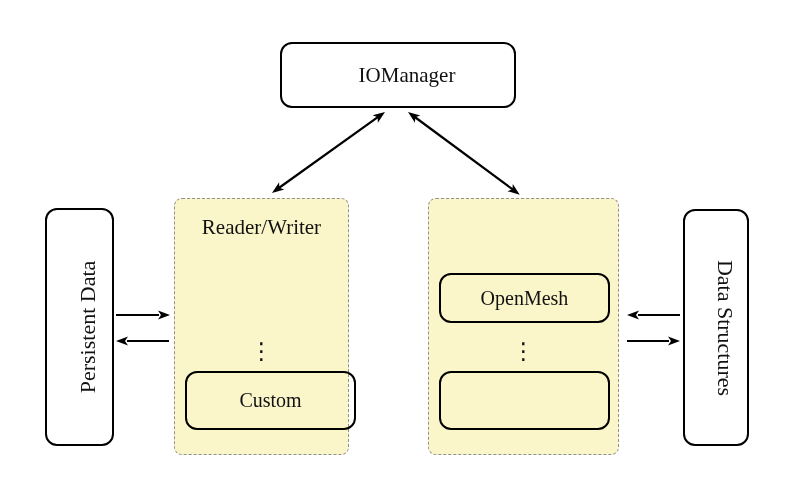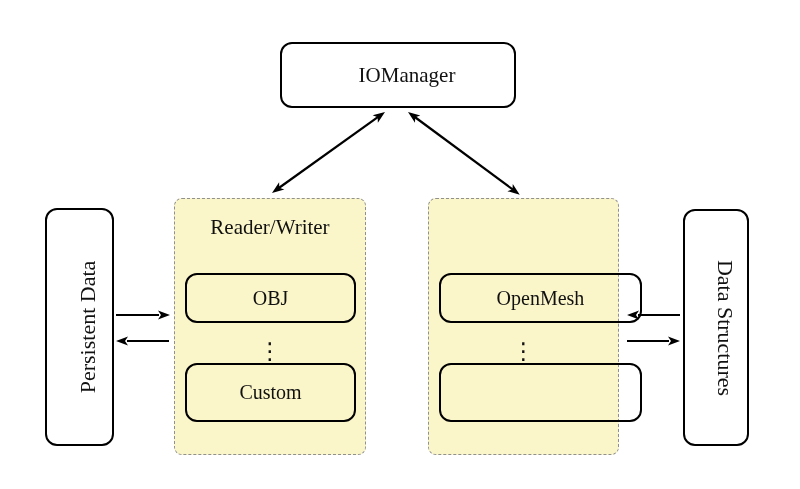--- a/index.html
+++ b/index.html
@@ -26,39 +26,39 @@
   #data-structures{left:683px;top:209px;width:66px;height:237px;}
   .vtext-up{transform:rotate(-90deg);font-size:22px;white-space:nowrap;}
   .vtext-down{transform:rotate(90deg);font-size:22px;white-space:nowrap;}
   .container{
     position:absolute;
     background:#fbf6c9;
     border:1.6px dashed #909090;
     border-radius:8px;
     box-sizing:border-box;
   }
-  #reader-writer{left:174px;top:198px;width:192px;height:257px;}
+  #reader-writer{left:174px;top:198px;width:175px;height:257px;}
   #importer-exporter{left:428px;top:198px;width:191px;height:257px;}
   .container-title{
     position:absolute;left:0;right:0;top:16px;
     text-align:center;font-size:21px;white-space:nowrap;
   }
   .inner-node{
     position:absolute;
     background:transparent;
     border:2.6px solid #000000;
     border-radius:12px;
     display:flex;flex-direction:column;align-items:center;justify-content:center;
     box-sizing:border-box;
     font-size:20px;line-height:1.25;text-align:center;
   }
   .rw-inner{left:10px;width:171px;}
-  .ie-inner{left:10px;width:203px;}
+  .ie-inner{left:10px;width:171px;}
   .inner-top{top:74px;height:50px;}
-  .inner-bottom{top:164px;height:59px;align-items:center;}
+  .inner-bottom{top:172px;height:59px;align-items:center;}
   .ellipsis{
     position:absolute;left:0;right:0;top:130px;height:44px;
     display:flex;align-items:center;justify-content:center;
     font-family:"DejaVu Sans",sans-serif;
     font-size:23px;letter-spacing:0;color:#111;
   }
   #arrows{position:absolute;left:0;top:0;width:800px;height:489px;pointer-events:none;}
   .arrow-line{stroke:#000000;stroke-width:2.2;fill:none;}
   .arrow-head{fill:#000000;stroke:none;}
 </style>
@@ -74,23 +74,20 @@
   <div class="node" id="persistent-data">
     <span class="vtext-up">Persistent Data</span>
   </div>
 
   <div class="node" id="data-structures">
     <span class="vtext-down">Data Structures</span>
   </div>
 
   <div class="container" id="reader-writer">
     <div class="container-title">Reader/Writer</div>
-    <div class="inner-node rw-inner inner-top">
-      <span>OBJ</span>
-    </div>
     <div class="ellipsis">⋮</div>
     <div class="inner-node rw-inner inner-bottom">
       <span>Custom</span>
     </div>
   </div>
 
   <div class="container" id="importer-exporter">
     <div class="inner-node ie-inner inner-top">
       <span>OpenMesh</span>
     </div>

